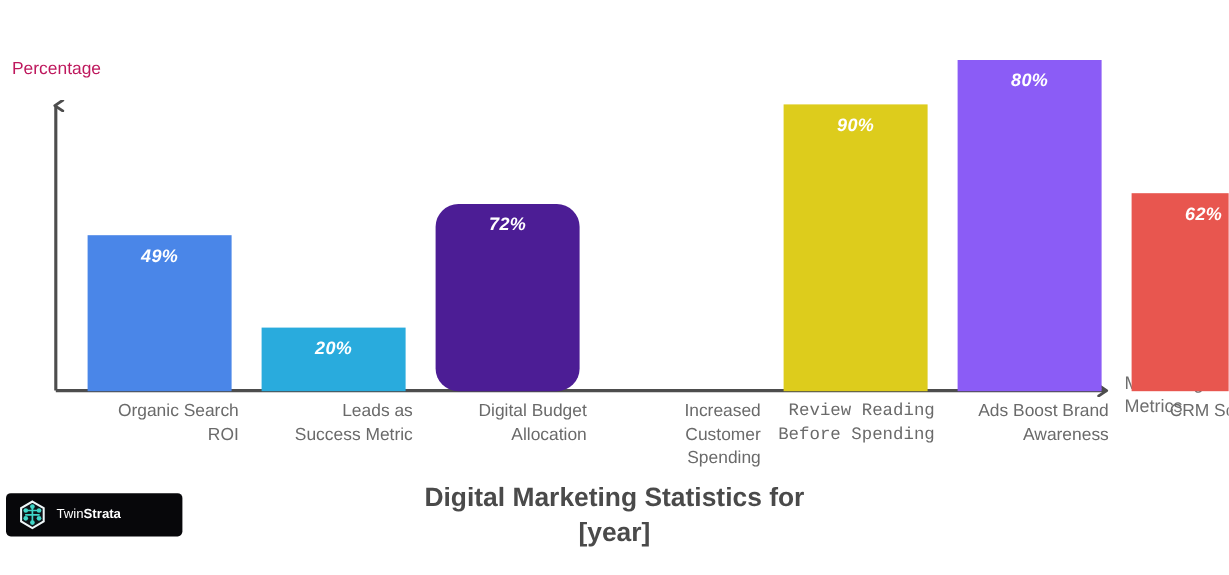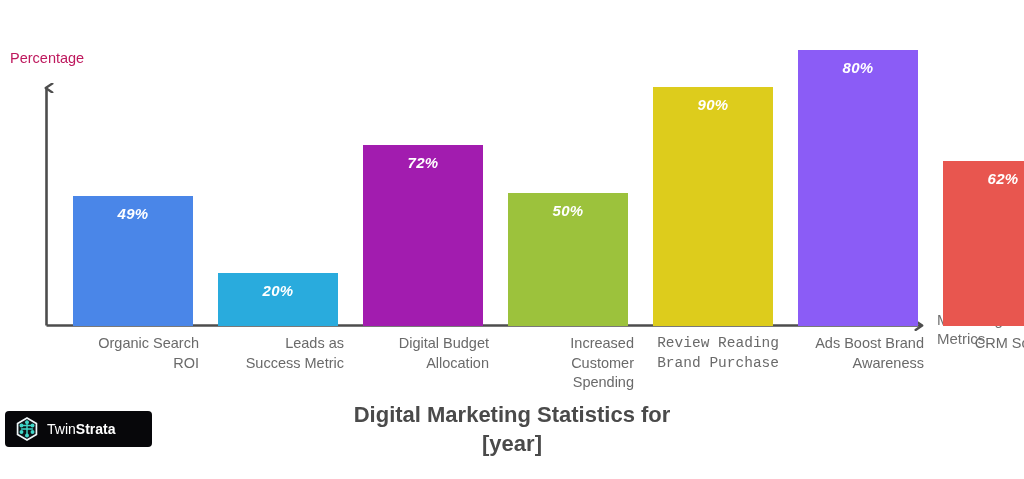--- a/index.html
+++ b/index.html
@@ -128,21 +128,21 @@
     padding-left: 9px;
     box-sizing: border-box;
   }
   #logo-mark {
     width: 26px;
     height: 26px;
     flex: 0 0 auto;
     margin-right: 7px;
   }
   #logo-text {
-    font-size: 14px;
+    font-size: 11px;
     color: #ffffff;
     white-space: nowrap;
   }
   #logo-text .lt-light { font-weight: normal; }
   #logo-text .lt-bold { font-weight: bold; }
 </style>
 </head>
 <body>
 
 <div id="page">
@@ -174,27 +174,22 @@
         <div class="bar" style="height: 130.34px; background: rgb(74, 134, 232);">
           <div class="bar-value">49%</div>
         </div>
       </div>
       <div class="bar-slot" style="left: 170px;">
         <div class="bar" style="height: 53.2px; background: rgb(41, 171, 221);">
           <div class="bar-value">20%</div>
         </div>
       </div>
       <div class="bar-slot" style="left: 315px;">
-        <div class="bar" style="height: 181px; background: #a21caf;">
+        <div class="bar" style="height: 156px; background: #4c1d95; border-radius: 19px;">
           <div class="bar-value">72%</div>
-        </div>
-      </div>
-      <div class="bar-slot" style="left: 460px;">
-        <div class="bar" style="height: 133px; background: rgb(156, 194, 60);">
-          <div class="bar-value">50%</div>
         </div>
       </div>
       <div class="bar-slot" style="left: 605px;">
         <div class="bar" style="height: 239.4px; background: rgb(221, 204, 28);">
           <div class="bar-value">90%</div>
         </div>
       </div>
       <div class="bar-slot" style="left: 750px;">
         <div class="bar" style="height: 276px; background: #8b5cf6;">
           <div class="bar-value">80%</div>
@@ -220,21 +215,21 @@
         <div>Digital Budget</div>
         <div>Allocation</div>
       </div>
       <div class="cat-label" style="left: 454px;">
         <div>Increased</div>
         <div>Customer</div>
         <div>Spending</div>
       </div>
       <div class="cat-label" style="left: 599px; font-family: Liberation Mono, monospace;">
         <div>Review Reading</div>
-        <div>Brand Purchase</div>
+        <div>Before Spending</div>
       </div>
       <div class="cat-label" style="left: 744px;">
         <div>Ads Boost Brand</div>
         <div>Awareness</div>
       </div>
       <div class="cat-label" style="left: 889px;">
         <div>CRM Software</div>
         <div>Usage</div>
       </div>
     </div>

